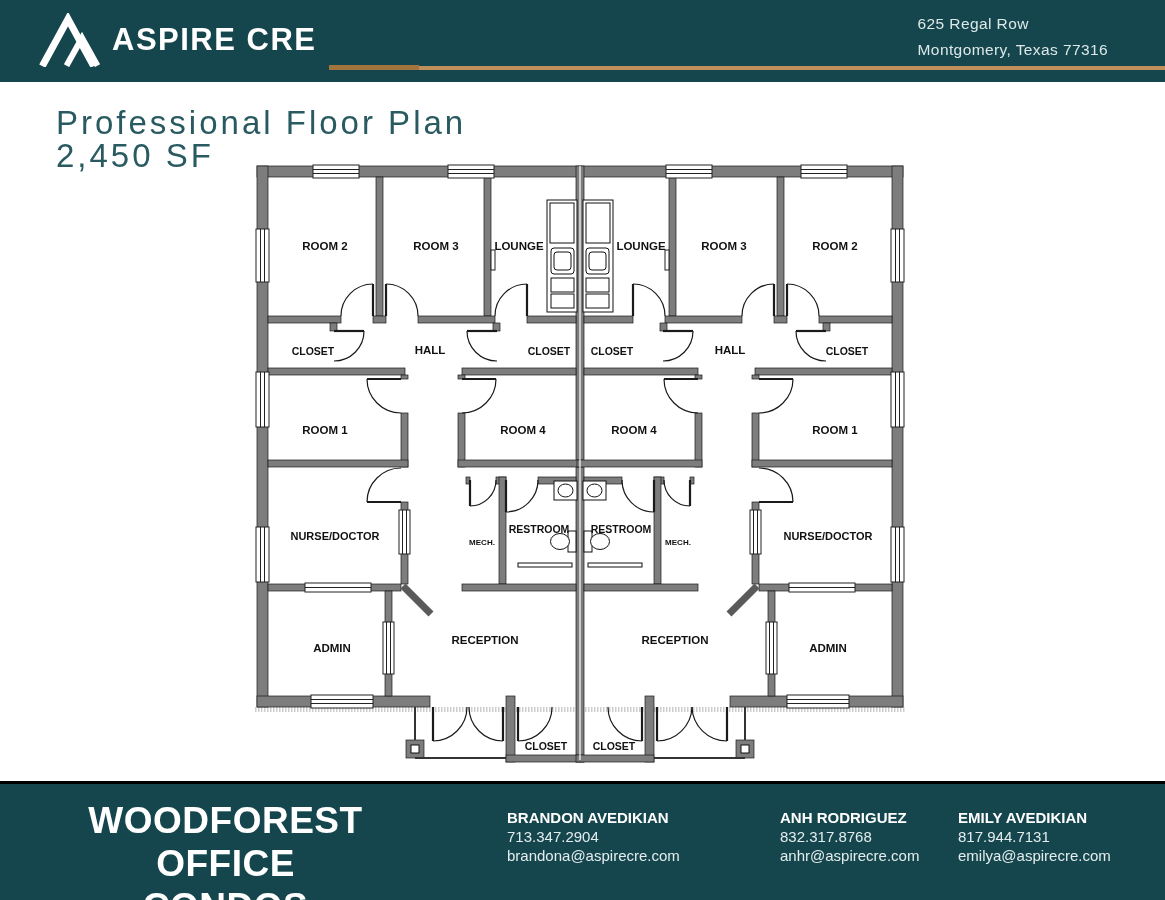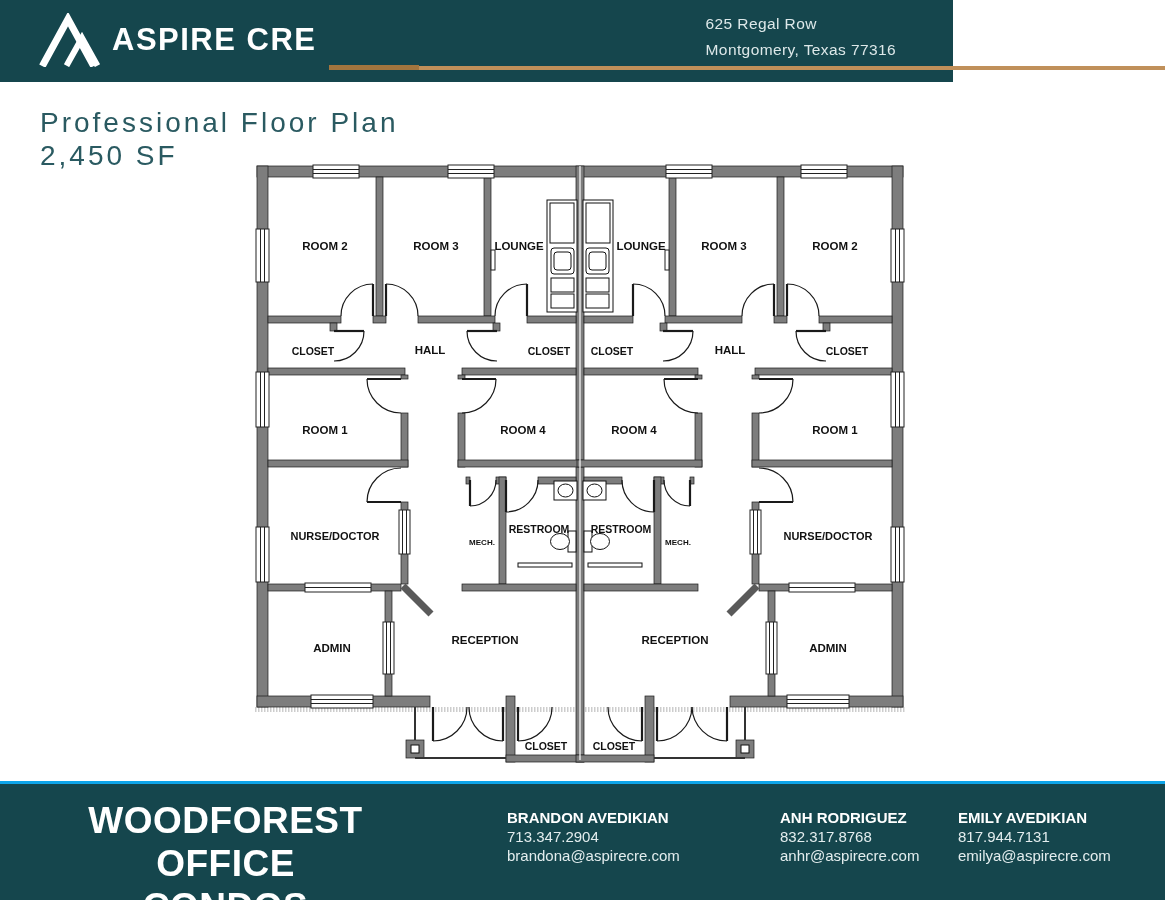--- a/index.html
+++ b/index.html
@@ -1,42 +1,42 @@
 <!DOCTYPE html>
 <html><head>
 <meta charset="utf-8">
 <style>
   html,body{margin:0;padding:0;}
   body{
     width:1165px;height:900px;position:relative;overflow:hidden;
     background:#ffffff;font-family:"Liberation Sans",sans-serif;
   }
   
-  .header{position:absolute;left:0;top:0;width:953px;height:82px;background:#15464d;}
+  .header{position:absolute;left:0;top:0;width:1165px;height:82px;background:#15464d;}
   .logo-mark{position:absolute;left:38px;top:13px;width:66px;height:54px;}
   .brand{position:absolute;left:112px;top:22px;font-size:31px;font-weight:700;
          color:#ffffff;letter-spacing:1.5px;white-space:nowrap;}
   .gold-line{position:absolute;left:329px;top:66px;width:836px;height:4px;background:#c0905a;}
   .gold-line-dark{position:absolute;left:329px;top:65px;width:90px;height:5px;background:#a2753e;}
   .address{position:absolute;right:57px;top:11px;text-align:left;color:#dde8e9;
            font-size:15.5px;line-height:26px;letter-spacing:.4px;}
   
-  .plan-title{position:absolute;left:40px;top:106px;color:#2a5a61;
-              font-size:28px;letter-spacing:3px;line-height:33px;font-weight:400;}
+  .plan-title{position:absolute;left:56px;top:106px;color:#2a5a61;
+              font-size:33px;letter-spacing:3px;line-height:33px;font-weight:400;}
   
   .plan-wrap{position:absolute;left:255px;top:164px;width:650px;height:615px;}
   .plan-wrap svg{display:block;}
   text.rl{font-family:"Liberation Sans",sans-serif;font-weight:bold;fill:#111;
           text-anchor:middle;font-size:11.5px;}
   text.rl.sm{font-size:10.5px;}
   text.rl.xs{font-size:8px;}
   text.rl.nd{font-size:11px;}
   
   .footer{position:absolute;left:0;top:781px;width:1165px;height:119px;
-          background:#15464d;border-top:3px solid #0ea5e9;box-sizing:border-box;}
+          background:#15464d;border-top:3px solid #000000;box-sizing:border-box;}
   .property{position:absolute;left:18px;top:15px;width:415px;text-align:center;
             color:#ffffff;font-size:37px;font-weight:800;line-height:43px;letter-spacing:.5px;}
   .contact{position:absolute;top:24px;color:#e3edee;font-size:15px;line-height:19px;}
   .contact .nm{font-weight:700;color:#ffffff;}
   .c1{left:507px;} .c2{left:752px;margin-left:28px;} .c3{left:958px;}
 </style>
 </head>
 <body>
 
 <div class="header">

